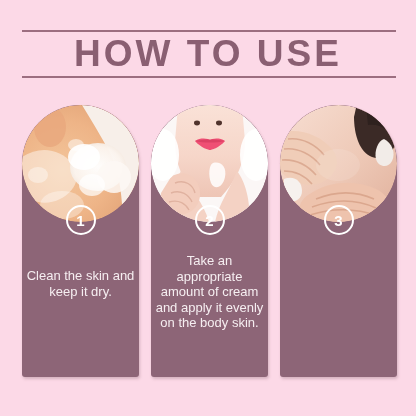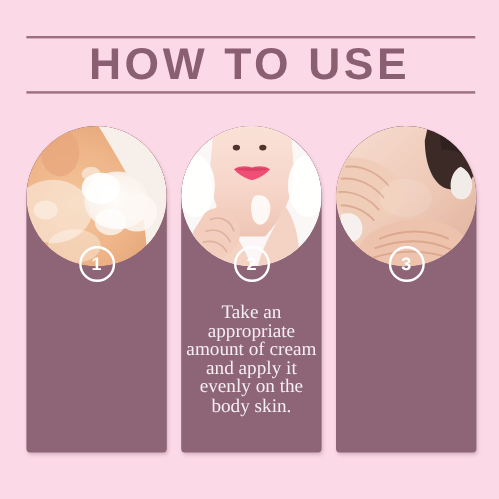--- a/index.html
+++ b/index.html
@@ -69,23 +69,23 @@
     font-weight:bold;
     font-family:"Liberation Sans", sans-serif;
     background:transparent;
   }
 
   
   .steptext{
     position:absolute;left:4px;width:109px;
     text-align:center;
     color:#f6eef1;
-    font-size:16px;
+    font-size:13px;
     line-height:15.5px;
-    font-family:Liberation Serif, serif;
+    font-family:Liberation Sans, sans-serif;
   }
   .steptext.s1{top:163px;}
   .steptext.s2{top:148px;}
   .steptext.s3{top:151px;}
 </style>
 </head>
 <body>
 
 <div class="page">
 
@@ -124,20 +124,21 @@
             <ellipse cx="62" cy="52" rx="16" ry="13" fill="#ffffff" opacity="0.9"></ellipse>
             <ellipse cx="92" cy="72" rx="17" ry="16" fill="#fdf8f4" opacity="0.85"></ellipse>
             <ellipse cx="70" cy="80" rx="13" ry="11" fill="#ffffff" opacity="0.7"></ellipse>
             <ellipse cx="40" cy="100" rx="22" ry="14" fill="#ffffff" opacity="0.35"></ellipse>
             <ellipse cx="16" cy="70" rx="10" ry="8" fill="#ffffff" opacity="0.4"></ellipse>
             <ellipse cx="54" cy="40" rx="8" ry="6" fill="#ffffff" opacity="0.5"></ellipse>
           </g>
         </svg>
       </div>
       <div class="badge">1</div>
+      <div class="steptext s1">Clean the skin and keep it dry.</div>
     </div>
 
     <div class="card">
       <div class="photo">
         <svg viewBox="0 0 117 117" xmlns="http://www.w3.org/2000/svg">
           <defs>
             <clipPath id="c2">
                 <circle cx="58.5" cy="58.5" r="58.5"></circle>
               </clipPath>
             <linearGradient id="sk2" x1="0" y1="0" x2="0" y2="1">

